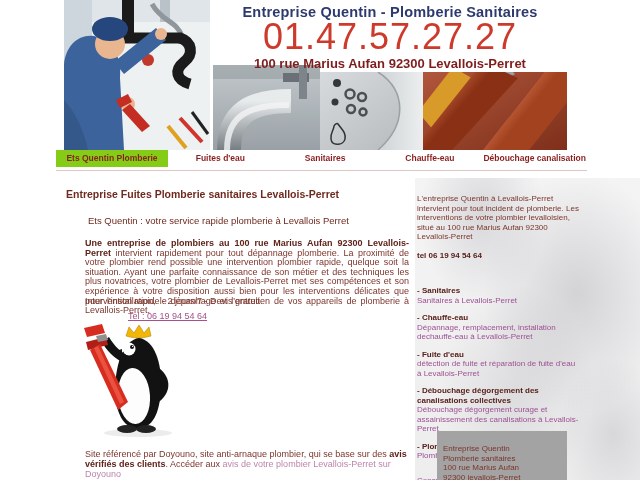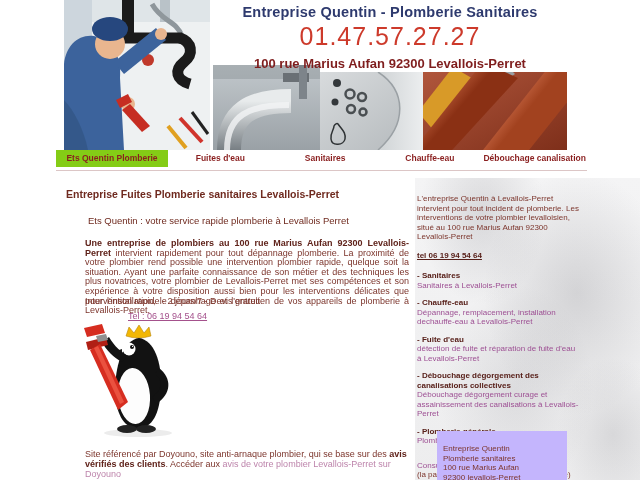--- a/index.html
+++ b/index.html
@@ -6,21 +6,21 @@
   body{
     width:640px;height:480px;position:relative;overflow:hidden;
     background:#ffffff;
     font-family:"Liberation Sans", sans-serif;
   }
   .abs{position:absolute;}
 
   
   .header-text{left:213px;top:0;width:354px;height:65px;text-align:center;}
   .ht-title{font-size:14.5px;font-weight:bold;color:#2e3a6e;padding-top:4px;letter-spacing:.2px;}
-  .ht-phone{font-size:25px;color:#cd3a2b;line-height:33px;letter-spacing:1px;text-align:center;}
+  .ht-phone{font-size:36px;color:#cd3a2b;line-height:33px;letter-spacing:1px;text-align:center;}
   .ht-address{font-size:13px;font-weight:bold;color:#7f1d1d;margin-top:3px;}
 
   
   .nav{left:56px;top:150px;width:531px;height:17px;display:flex;}
   .tab{flex:1;text-align:center;font-size:8.5px;font-weight:bold;color:#8a1f1f;line-height:17px;cursor:pointer;white-space:nowrap;}
   .tab.active{flex:0 0 112px;background:#84cc16;}
   .nav-rule{left:56px;top:170px;width:531px;height:1px;background:#dcc6c6;}
 
   
   .h1{left:66px;top:188px;font-size:10.5px;font-weight:bold;color:#6f2a1f;}
@@ -38,27 +38,27 @@
     left:415px;top:178px;width:225px;height:302px;
     background:
       radial-gradient(90px 130px at 30% 12%, rgba(110,110,118,.20), transparent 70%),
       radial-gradient(130px 170px at 72% 38%, rgba(105,105,112,.22), transparent 72%),
       radial-gradient(110px 150px at 45% 70%, rgba(120,120,128,.16), transparent 70%),
       radial-gradient(80px 110px at 88% 85%, rgba(115,115,122,.18), transparent 70%),
       linear-gradient(#f4f4f5,#ededee);
   }
   .sidebar{left:417px;top:194px;width:163px;font-size:8px;line-height:9.5px;color:#7c352c;}
   .sb-intro{margin:0 0 9px 0;}
-  .sb-tel{font-weight:bold;color:#58201a;margin:0 0 11px 0;text-decoration:underline;}
+  .sb-tel{font-weight:bold;color:#58201a;margin:0 0 26px 0;}
   .sb-item{margin:0 0 8px 0;}
   .sb-item-title{font-weight:bold;color:#58201a;}
   .sb-link{color:#9d4f93;cursor:pointer;}
   .sb-tarifs{margin-top:15px;}
   .sb-note{color:#7c352c;}
-  .addr-box{left:437px;top:431px;width:130px;height:49px;background:#c4b5fd;padding:13px 0 0 6px;box-sizing:border-box;}
+  .addr-box{left:437px;top:431px;width:130px;height:49px;background:#a3a3a3;padding:13px 0 0 6px;box-sizing:border-box;}
   .addr-box div{font-size:8px;line-height:9.5px;color:#7c352c;}
 </style>
 </head>
 <body>
 
 <svg class="abs" style="left:64px;top:0;" width="146" height="150" viewBox="0 0 146 150">
   <rect width="146" height="150" fill="#cdd6dd"></rect>
   <rect x="28" y="0" width="118" height="26" fill="#dfe5e8"></rect>
   <rect x="96" y="0" width="10" height="22" fill="#b9c2c8"></rect>
   <rect x="28" y="22" width="118" height="128" fill="#eef1f2"></rect>

